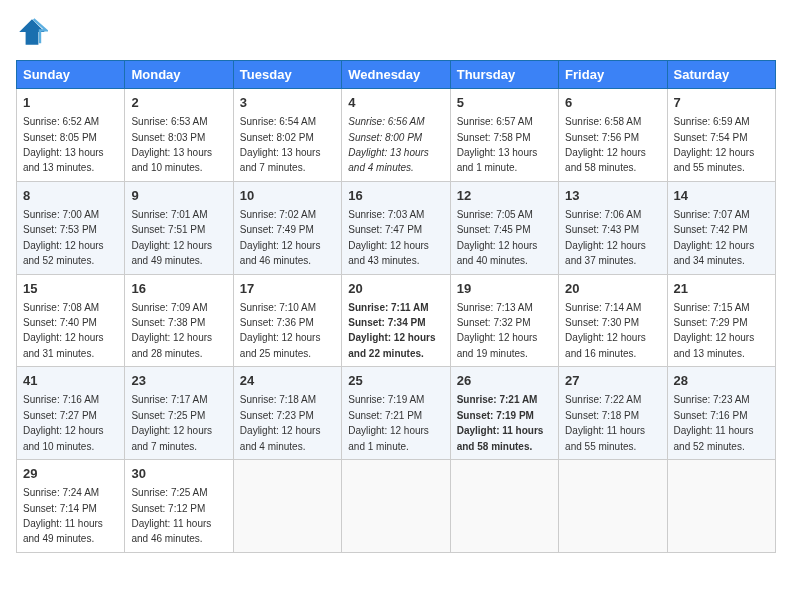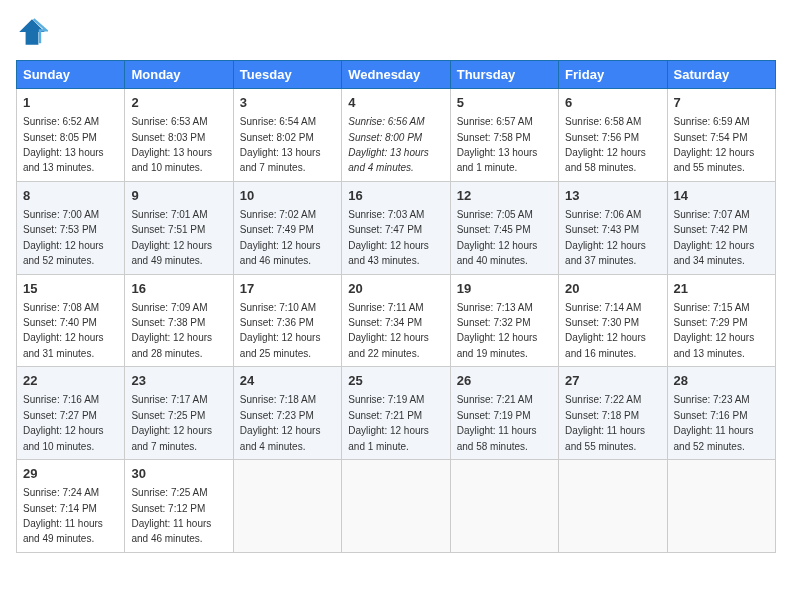--- a/index.html
+++ b/index.html
@@ -185,55 +185,55 @@
 Daylight: 12 hours
 and 31 minutes.</span></td>
         <td><span class="day-num">16</span><span class="day-info" style="white-space: pre-line;">Sunrise: 7:09 AM
 Sunset: 7:38 PM
 Daylight: 12 hours
 and 28 minutes.</span></td>
         <td><span class="day-num">17</span><span class="day-info" style="white-space: pre-line;">Sunrise: 7:10 AM
 Sunset: 7:36 PM
 Daylight: 12 hours
 and 25 minutes.</span></td>
-        <td><span class="day-num">20</span><span class="day-info" style="white-space: pre-line;">Sunrise: 7:11 AM
+        <td><span class="day-num">20</span><span class="day-info" style="white-space: pre-line; font-weight: bold;">Sunrise: 7:11 AM
 Sunset: 7:34 PM
 Daylight: 12 hours
 and 22 minutes.</span></td>
         <td><span class="day-num">19</span><span class="day-info" style="white-space: pre-line;">Sunrise: 7:13 AM
 Sunset: 7:32 PM
 Daylight: 12 hours
 and 19 minutes.</span></td>
         <td><span class="day-num">20</span><span class="day-info" style="white-space: pre-line;">Sunrise: 7:14 AM
 Sunset: 7:30 PM
 Daylight: 12 hours
 and 16 minutes.</span></td>
         <td><span class="day-num">21</span><span class="day-info" style="white-space: pre-line;">Sunrise: 7:15 AM
 Sunset: 7:29 PM
 Daylight: 12 hours
 and 13 minutes.</span></td>
       </tr>
       <tr>
-        <td><span class="day-num">22</span><span class="day-info" style="white-space: pre-line;">Sunrise: 7:16 AM
+        <td><span class="day-num">41</span><span class="day-info" style="white-space: pre-line;">Sunrise: 7:16 AM
 Sunset: 7:27 PM
 Daylight: 12 hours
 and 10 minutes.</span></td>
         <td><span class="day-num">23</span><span class="day-info" style="white-space: pre-line;">Sunrise: 7:17 AM
 Sunset: 7:25 PM
 Daylight: 12 hours
 and 7 minutes.</span></td>
         <td><span class="day-num">24</span><span class="day-info" style="white-space: pre-line;">Sunrise: 7:18 AM
 Sunset: 7:23 PM
 Daylight: 12 hours
 and 4 minutes.</span></td>
         <td><span class="day-num">25</span><span class="day-info" style="white-space: pre-line;">Sunrise: 7:19 AM
 Sunset: 7:21 PM
 Daylight: 12 hours
 and 1 minute.</span></td>
-        <td><span class="day-num">26</span><span class="day-info" style="white-space: pre-line;">Sunrise: 7:21 AM
+        <td><span class="day-num">26</span><span class="day-info" style="white-space: pre-line; font-weight: bold;">Sunrise: 7:21 AM
 Sunset: 7:19 PM
 Daylight: 11 hours
 and 58 minutes.</span></td>
         <td><span class="day-num">27</span><span class="day-info" style="white-space: pre-line;">Sunrise: 7:22 AM
 Sunset: 7:18 PM
 Daylight: 11 hours
 and 55 minutes.</span></td>
         <td><span class="day-num">28</span><span class="day-info" style="white-space: pre-line;">Sunrise: 7:23 AM
 Sunset: 7:16 PM
 Daylight: 11 hours

